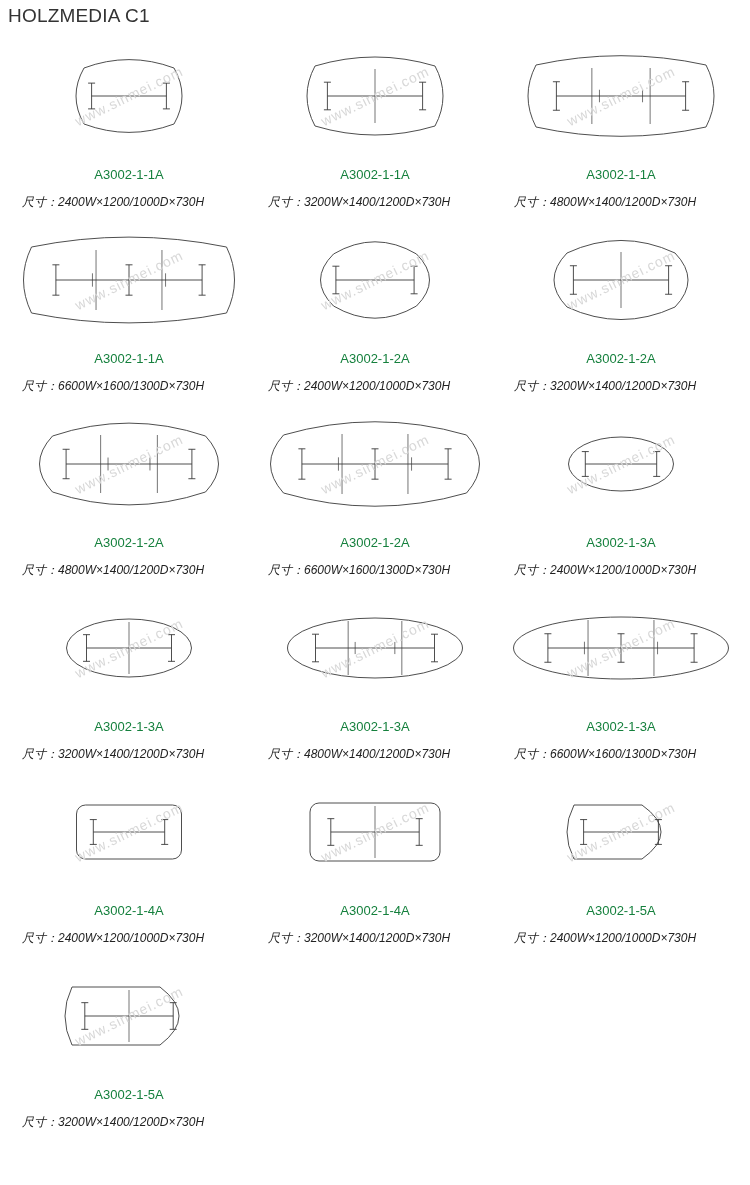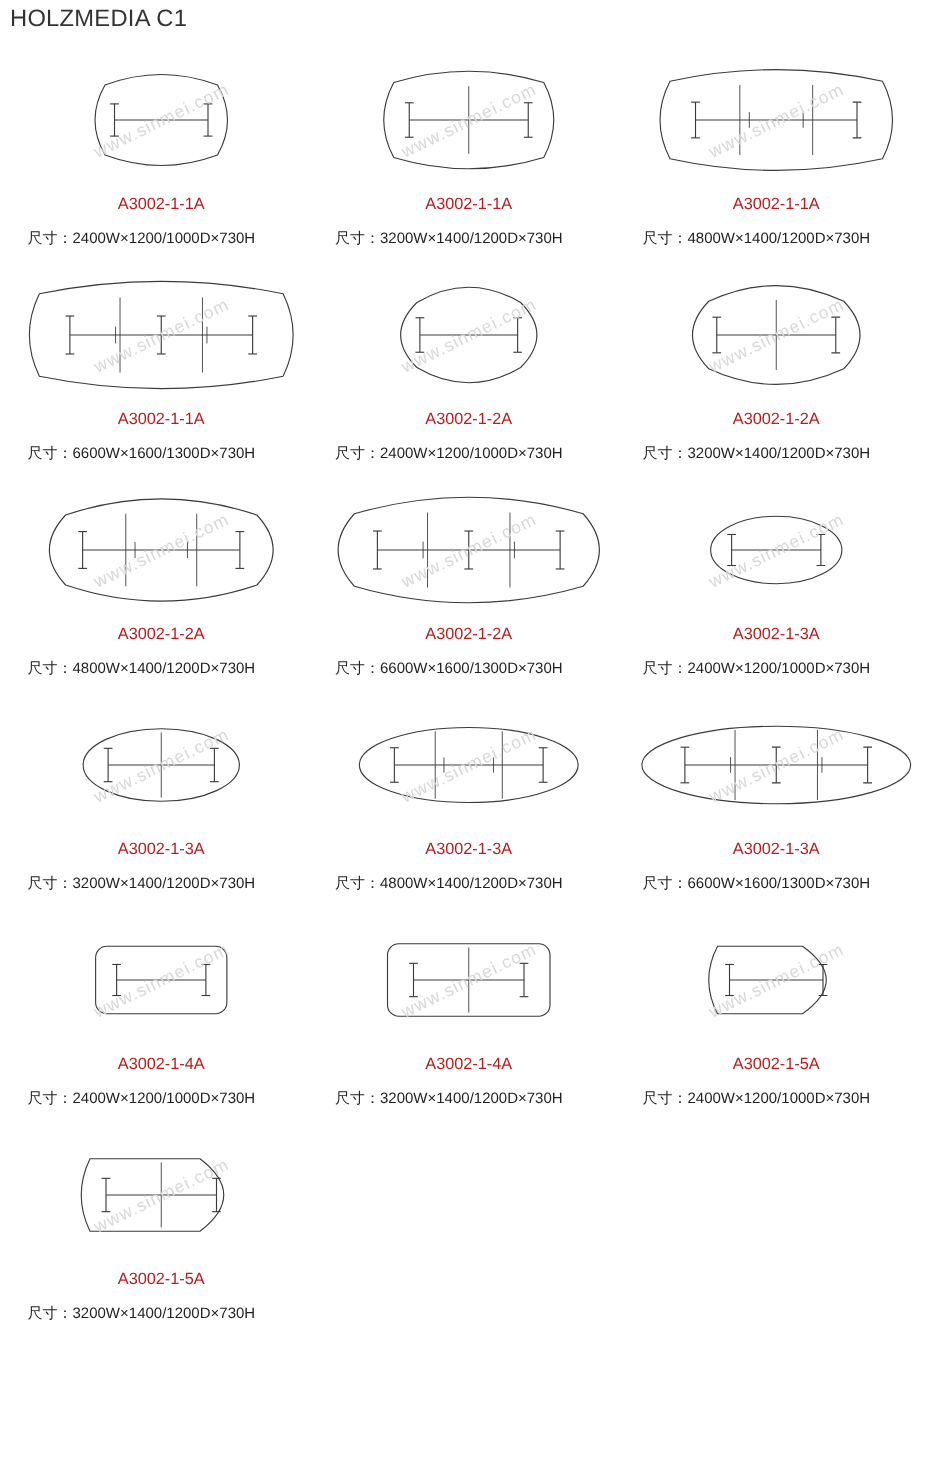--- a/index.html
+++ b/index.html
@@ -57,31 +57,32 @@
     transform: translate(-50%, -50%) rotate(-26deg);
     color: #d8d8d8;
     font-size: 14px;
     letter-spacing: 1px;
     white-space: nowrap;
     pointer-events: none;
     font-family: "Liberation Sans", sans-serif;
   }
   .code {
     font-size: 13px;
-    color: #b91c1c;
-    margin-top: 4px;
+    color: #15803d;
+    margin-top: 16px;
   }
   .dims {
     font-size: 12px;
     color: #222;
     margin-top: 12px;
     align-self: flex-start;
     padding-left: 16px;
     text-align: left;
     white-space: nowrap;
+    font-style: italic;
   }
   .cell.empty .figure,
   .cell.empty .code,
   .cell.empty .dims { visibility: hidden; }
 </style>
 </head>
 <body>
 
 <div class="page-title">HOLZMEDIA C1</div>
 

